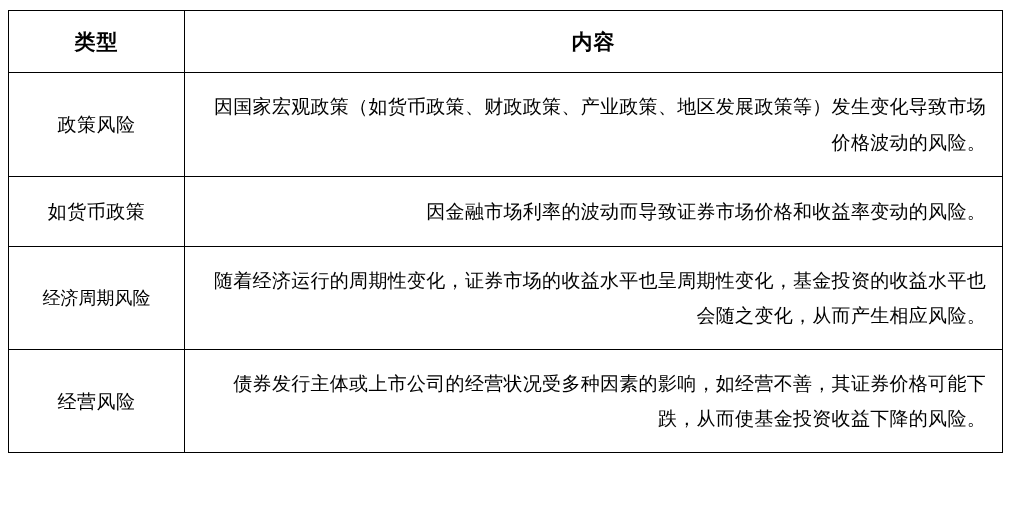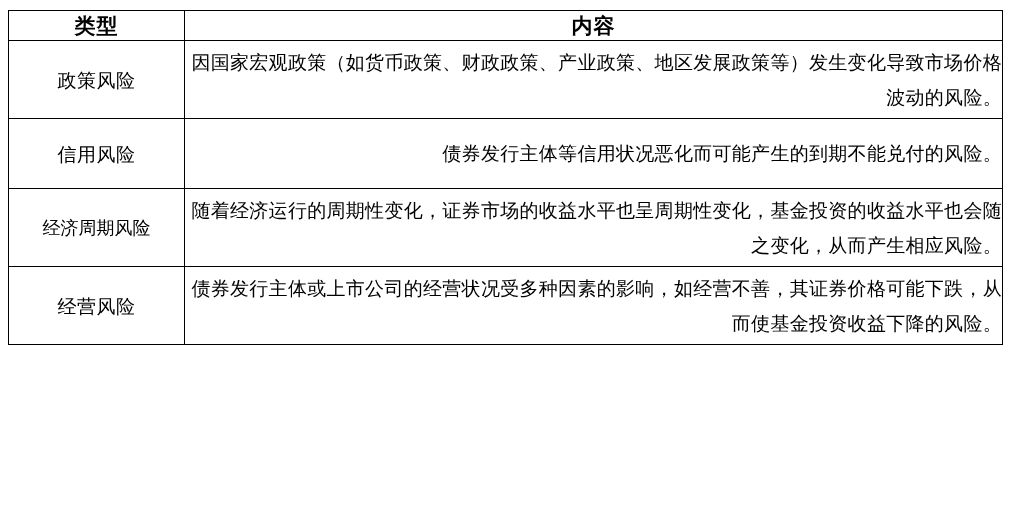--- a/index.html
+++ b/index.html
@@ -26,21 +26,21 @@
     width: 994px;
     margin: 10px 0 0 8px;
     border: 1px solid #000000;
   }
   table.risk-table col.c-type { width: 176px; }
   table.risk-table col.c-content { width: 818px; }
   table.risk-table th,
   table.risk-table td {
     border: 1px solid #000000;
     vertical-align: middle;
-    padding: 0;
+    padding: 16px;
   }
   .hdr-cell {
     text-align: center;
     font-weight: bold;
     font-size: 21px;
     line-height: 1.4;
     padding: 20px 6px;
     letter-spacing: 1px;
   }
   .type-cell {
@@ -78,22 +78,22 @@
         <th class="hdr-cell">类型</th>
         <th class="hdr-cell">内容</th>
       </tr>
     </thead>
     <tbody>
       <tr class="row-h">
         <td class="type-cell">政策风险</td>
         <td class="content-cell">因国家宏观政策（如货币政策、财政政策、产业政策、地区发展政策等）发生变化导致市场价格波动的风险。</td>
       </tr>
       <tr class="row-1">
-        <td class="type-cell">信用风险</td>
-        <td class="content-cell">债券发行主体等信用状况恶化而可能产生的到期不能兑付的风险。</td>
+        <td class="type-cell">如货币政策</td>
+        <td class="content-cell">因金融市场利率的波动而导致证券市场价格和收益率变动的风险。</td>
       </tr>
       <tr class="row-h">
         <td class="type-cell tight">经济周期风险</td>
         <td class="content-cell">随着经济运行的周期性变化，证券市场的收益水平也呈周期性变化，基金投资的收益水平也会随之变化，从而产生相应风险。</td>
       </tr>
       <tr class="row-h">
         <td class="type-cell">经营风险</td>
         <td class="content-cell">债券发行主体或上市公司的经营状况受多种因素的影响，如经营不善，其证券价格可能下跌，从而使基金投资收益下降的风险。</td>
       </tr>
     </tbody>

